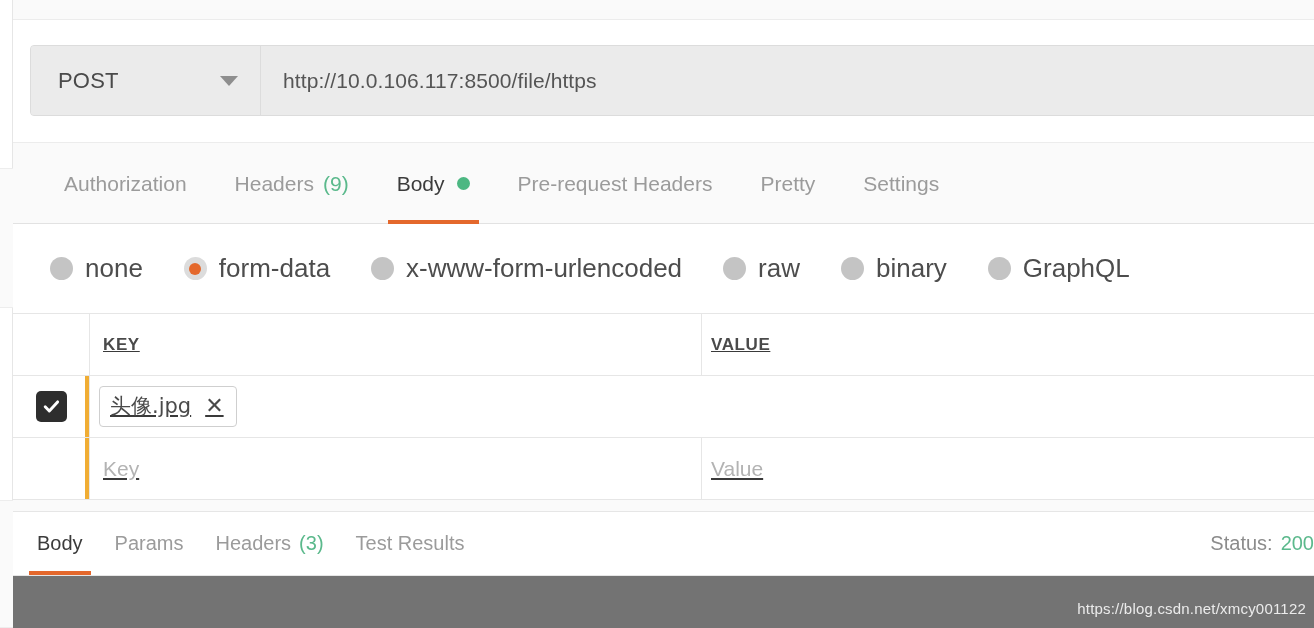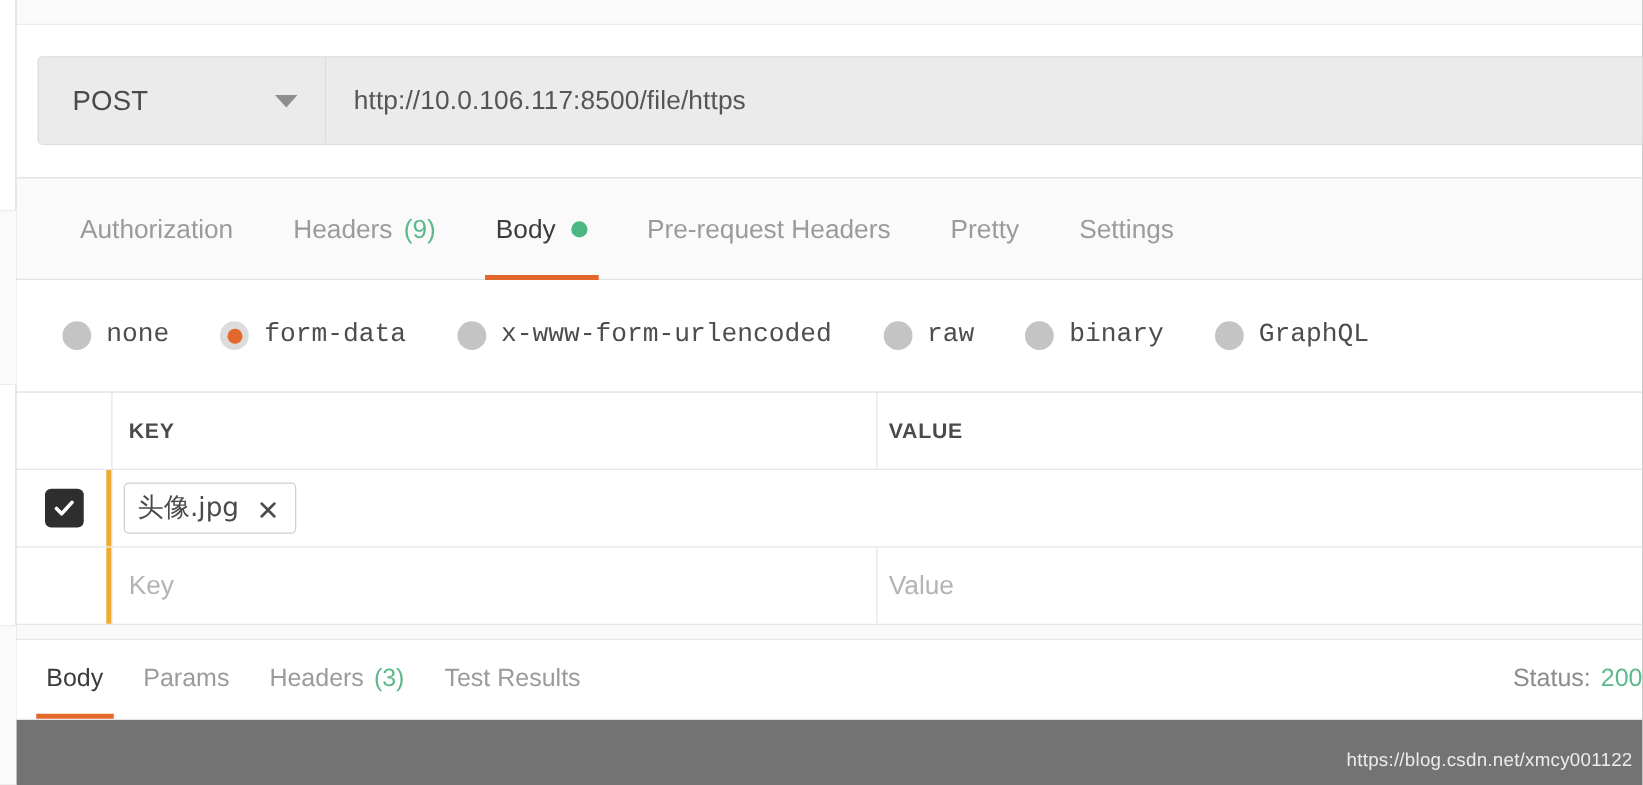--- a/index.html
+++ b/index.html
@@ -183,32 +183,32 @@
     align-items: center;
     justify-content: center;
   }
   .radio.selected { background: #dcdcdc; }
   .radio.selected .inner {
     width: 12px; height: 12px;
     border-radius: 50%;
     background: #e4682c;
   }
   .radio-label {
-    font-size: 21px;
+    font-size: 26px;
     color: #4d4d4d;
-    font-family: Liberation Mono, monospace;
   }
 
   
   .kv-table {
     position: absolute;
     left: 13px; top: 314px;
     width: 1301px;
     background: #ffffff;
     box-sizing: border-box;
+    text-decoration: underline;
   }
   .kv-row {
     display: flex;
     align-items: stretch;
     border-bottom: 1px solid #e6e6e6;
     box-sizing: border-box;
   }
   .kv-row.header { height: 62px; }
   .kv-row.data   { height: 62px; }
   .kv-check {
@@ -265,21 +265,21 @@
   .cell-text {
     font-size: 21px;
     color: #474747;
   }
   .cell-ph {
     font-size: 21px;
     color: #b3b3b3;
   }
   .file-chip {
     display: inline-flex;
-    align-items: flex-end;
+    align-items: center;
     gap: 14px;
     border: 1px solid #cfcfcf;
     border-radius: 4px;
     background: #ffffff;
     padding: 5px 12px 6px 10px;
     cursor: default;
   }
   .file-chip .fname {
     font-size: 21px;
     color: #4a4a4a;

